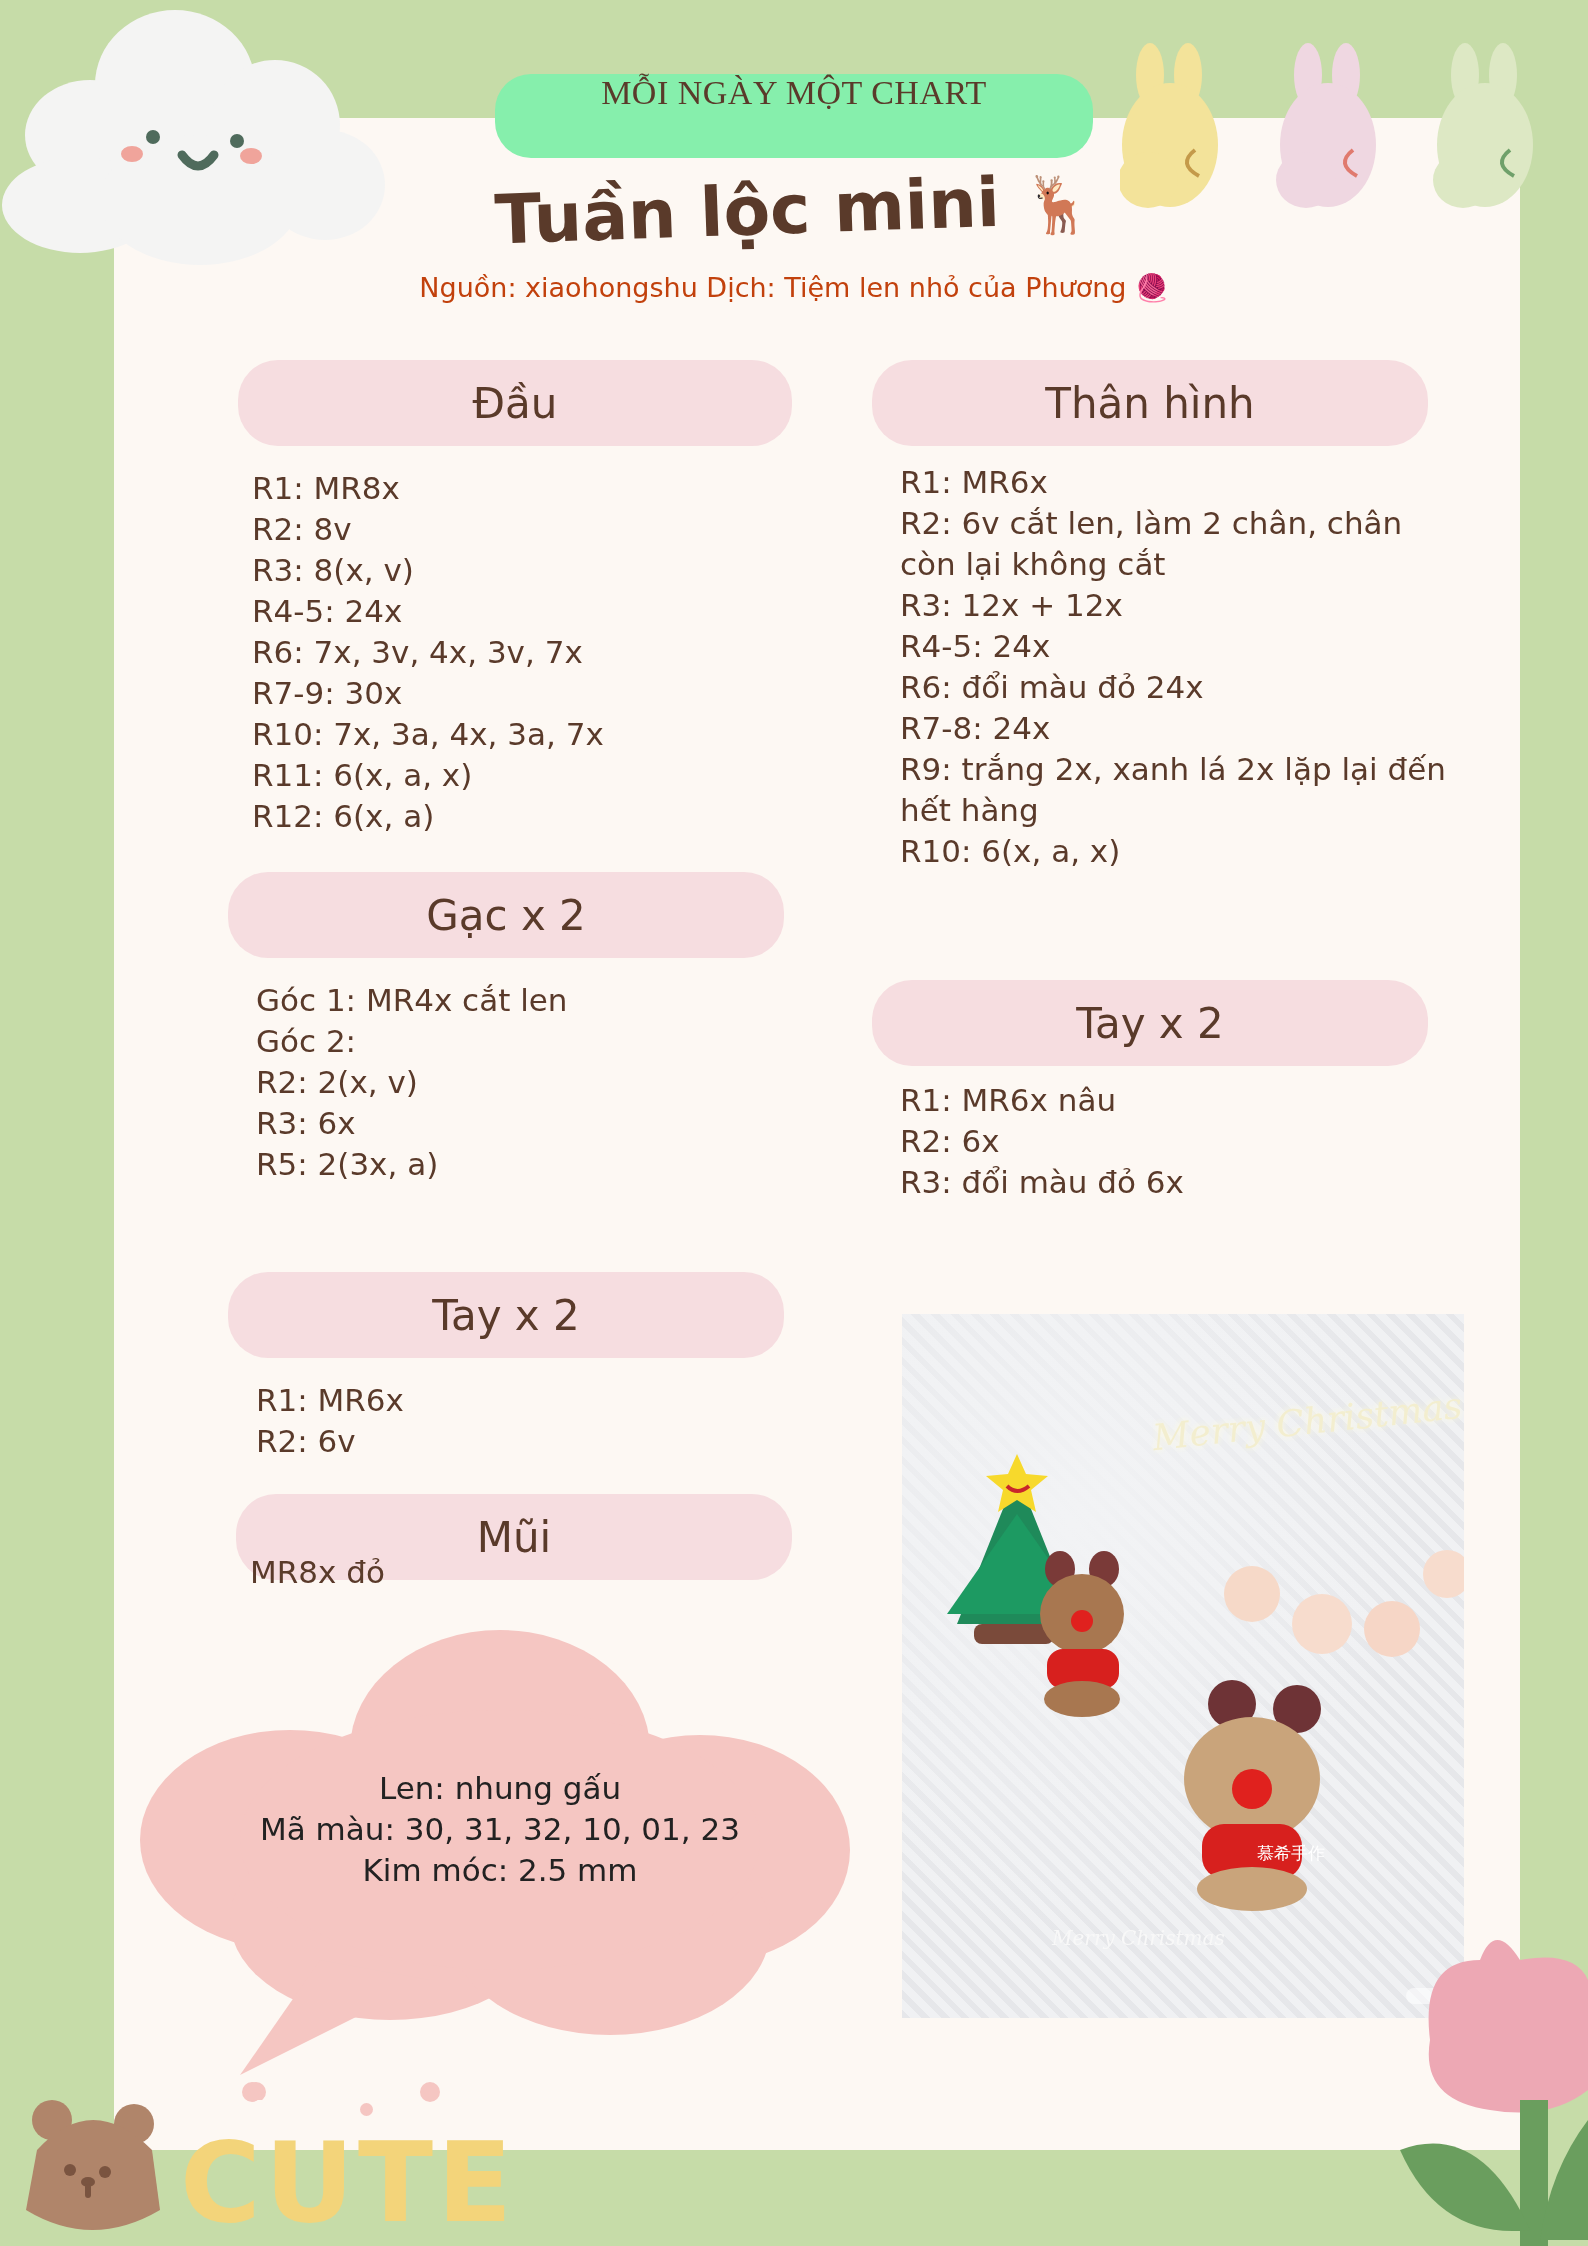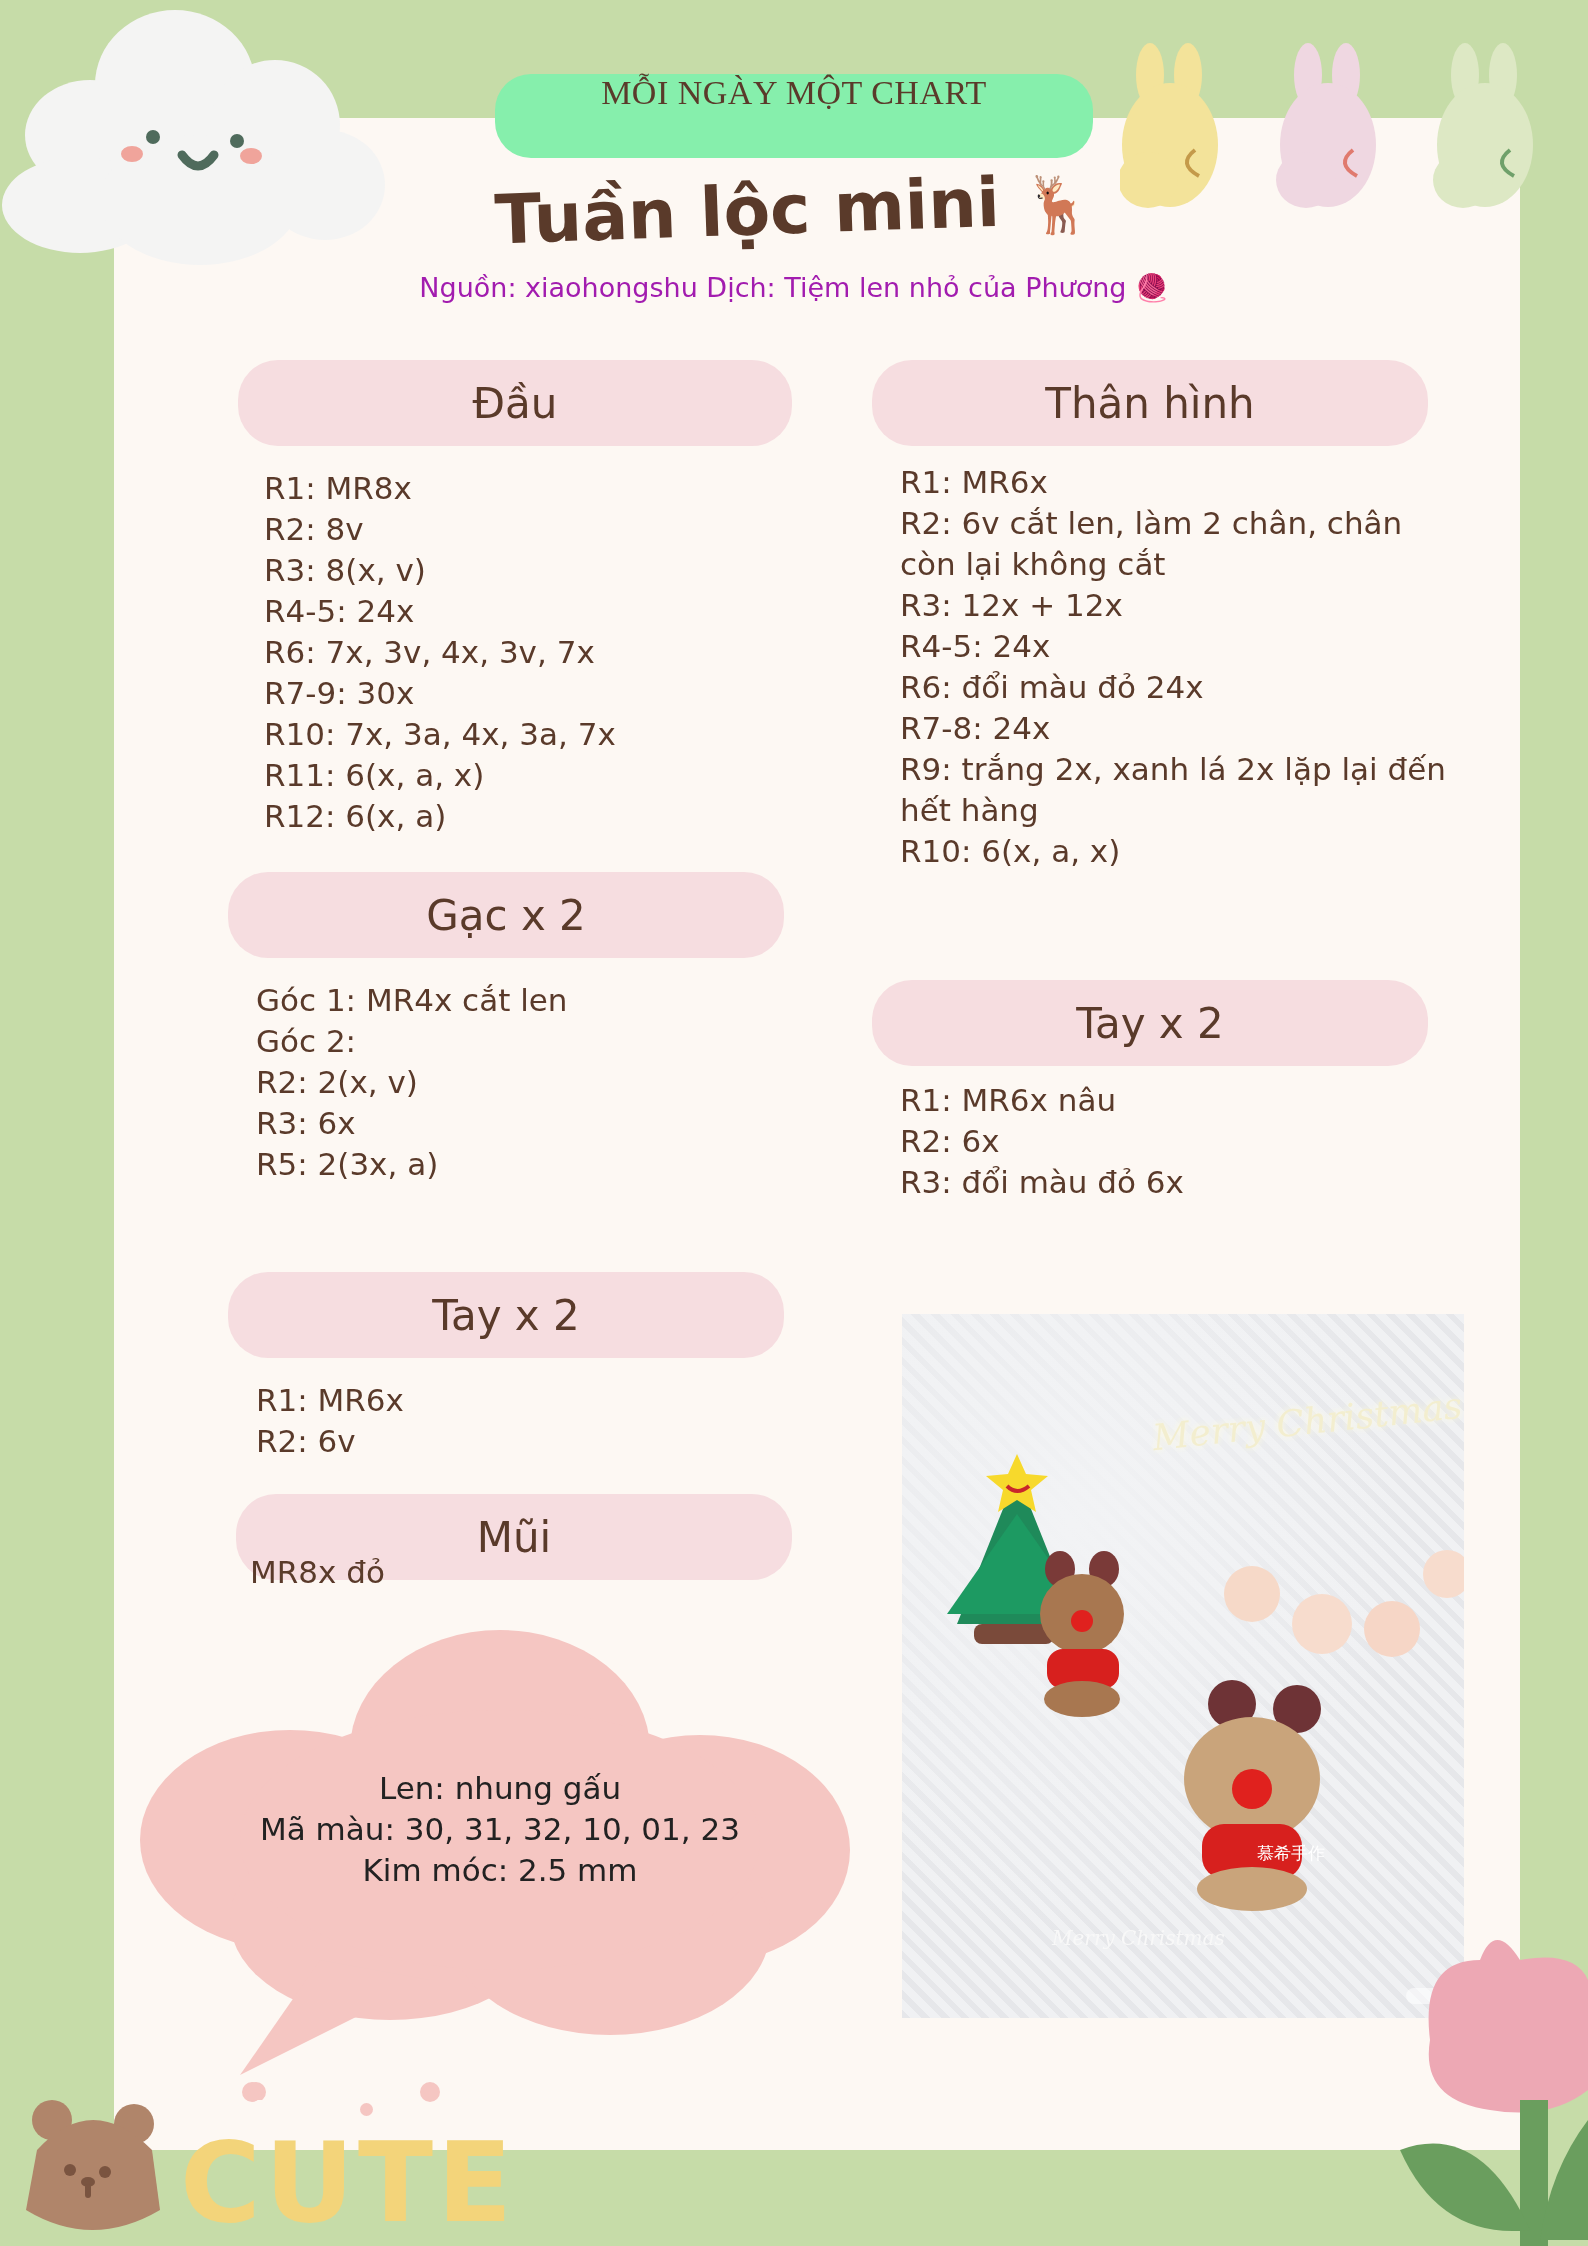--- a/index.html
+++ b/index.html
@@ -2,21 +2,21 @@
 <html><head>
 <meta charset="utf-8">
 <style>
   html,body{margin:0;padding:0;}
   body{width:1588px;height:2246px;position:relative;overflow:hidden;background:#c6dca8;font-family:"DejaVu Sans",sans-serif;color:#5a3a2a;}
   .panel{position:absolute;left:114px;top:118px;width:1406px;height:2032px;background:#fdf8f3;}
   .banner{position:absolute;left:495px;top:74px;width:598px;height:84px;background:#86efac;border-radius:36px;display:flex;align-items:flex-start;justify-content:center;font-family:Liberation Serif, serif;}
   .banner span{font-size:34px;color:#5a3a2a;letter-spacing:0.5px;}
   .title{position:absolute;left:0;width:1588px;top:170px;text-align:center;font-size:68px;font-weight:bold;color:#5a3a2a;transform:rotate(-2deg);transform-origin:center;}
   .title .deer{font-size:56px;font-weight:normal;}
-  .credit{position:absolute;left:0;width:1588px;top:272px;text-align:center;font-size:27px;color:#a21caf;}
+  .credit{position:absolute;left:0;width:1588px;top:272px;text-align:center;font-size:27px;color:#c2410c;}
   .pill{position:absolute;height:86px;background:#f6dde0;border-radius:40px;display:flex;align-items:center;justify-content:center;}
   .pill span{font-size:42px;font-weight:normal;color:#5a3a2a;}
   .lines{position:absolute;font-size:31px;line-height:41px;color:#5a3a2a;}
   .lines div{white-space:nowrap;}
   .lines.wrap div{white-space:normal;}
   .cloud-bubble{position:absolute;left:140px;top:1620px;width:720px;height:480px;}
   .bubble-text{position:absolute;left:140px;top:1768px;width:720px;text-align:center;font-size:31px;line-height:41px;color:#222;}
   .photo{position:absolute;left:902px;top:1314px;width:562px;height:704px;overflow:hidden;
     background:
       radial-gradient(ellipse at 30% 30%, #f2f3f5 0%, transparent 60%),
@@ -83,21 +83,21 @@
 </div>
 
 <div class="credit">
   <span>Nguồn: xiaohongshu  Dịch: Tiệm len nhỏ của Phương</span>
   <span>🧶</span>
 </div>
 
 <div class="pill" style="left:238px;top:360px;width:554px;">
   <span>Đầu</span>
 </div>
-<div class="lines" style="left:252px;top:468px;margin-left:12px;">
+<div class="lines" style="left:252px;top:468px;">
   <div>R1: MR8x</div>
   <div>R2: 8v</div>
   <div>R3: 8(x, v)</div>
   <div>R4-5: 24x</div>
   <div>R6: 7x, 3v, 4x, 3v, 7x</div>
   <div>R7-9: 30x</div>
   <div>R10: 7x, 3a, 4x, 3a, 7x</div>
   <div>R11: 6(x, a, x)</div>
   <div>R12: 6(x, a)</div>
 </div>

